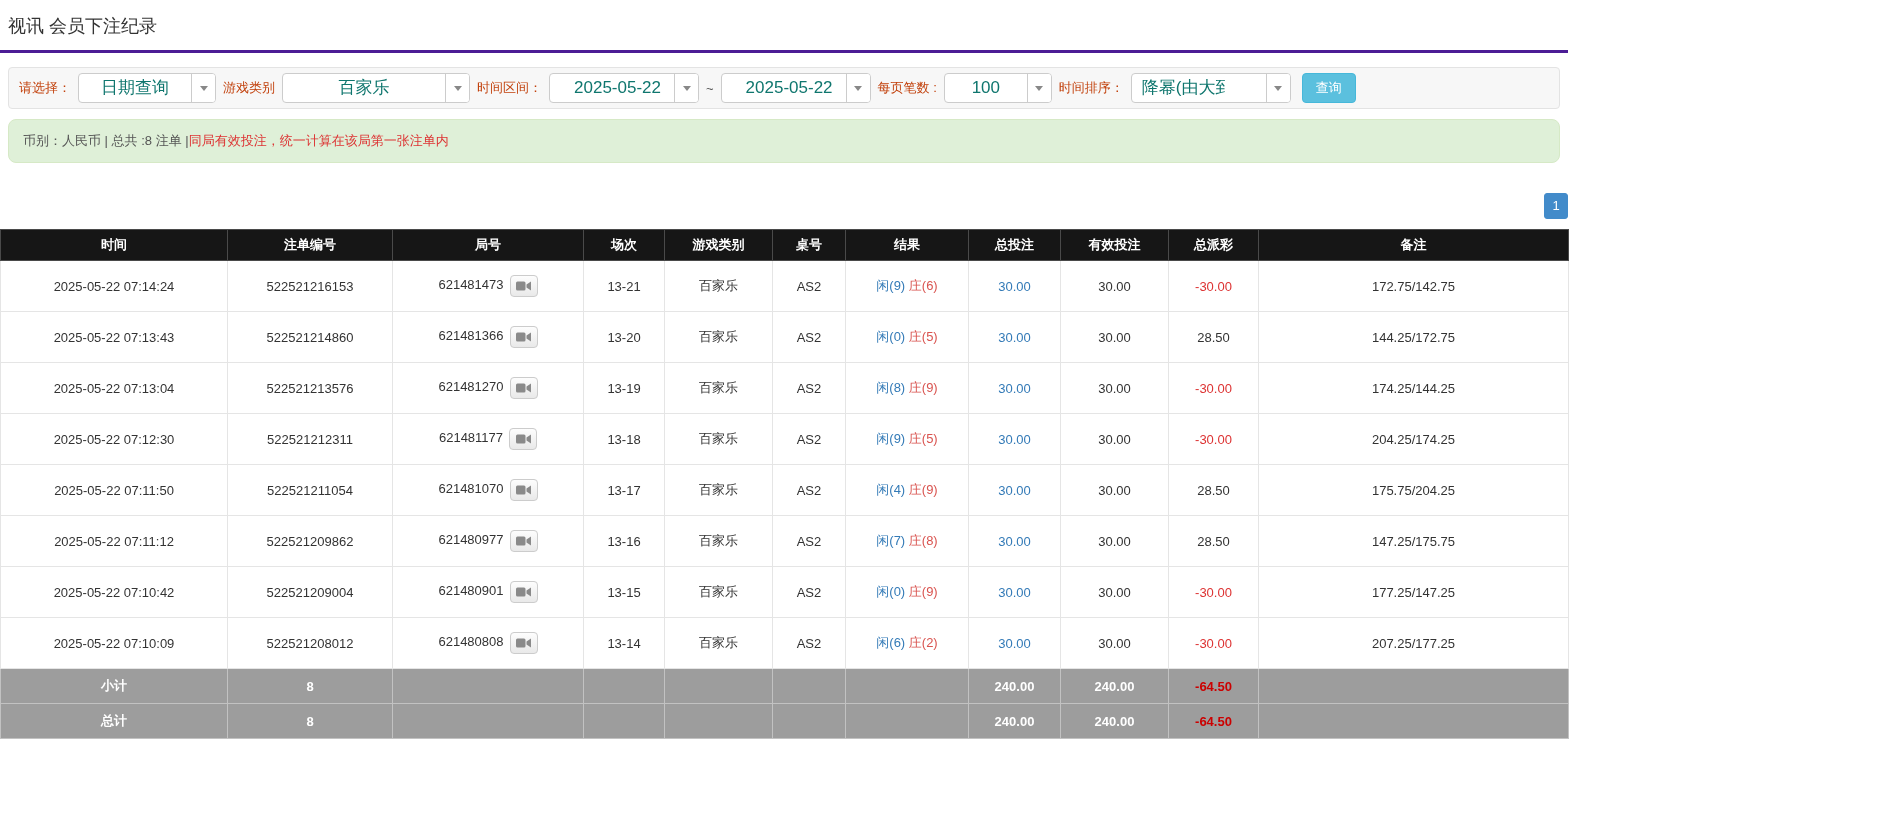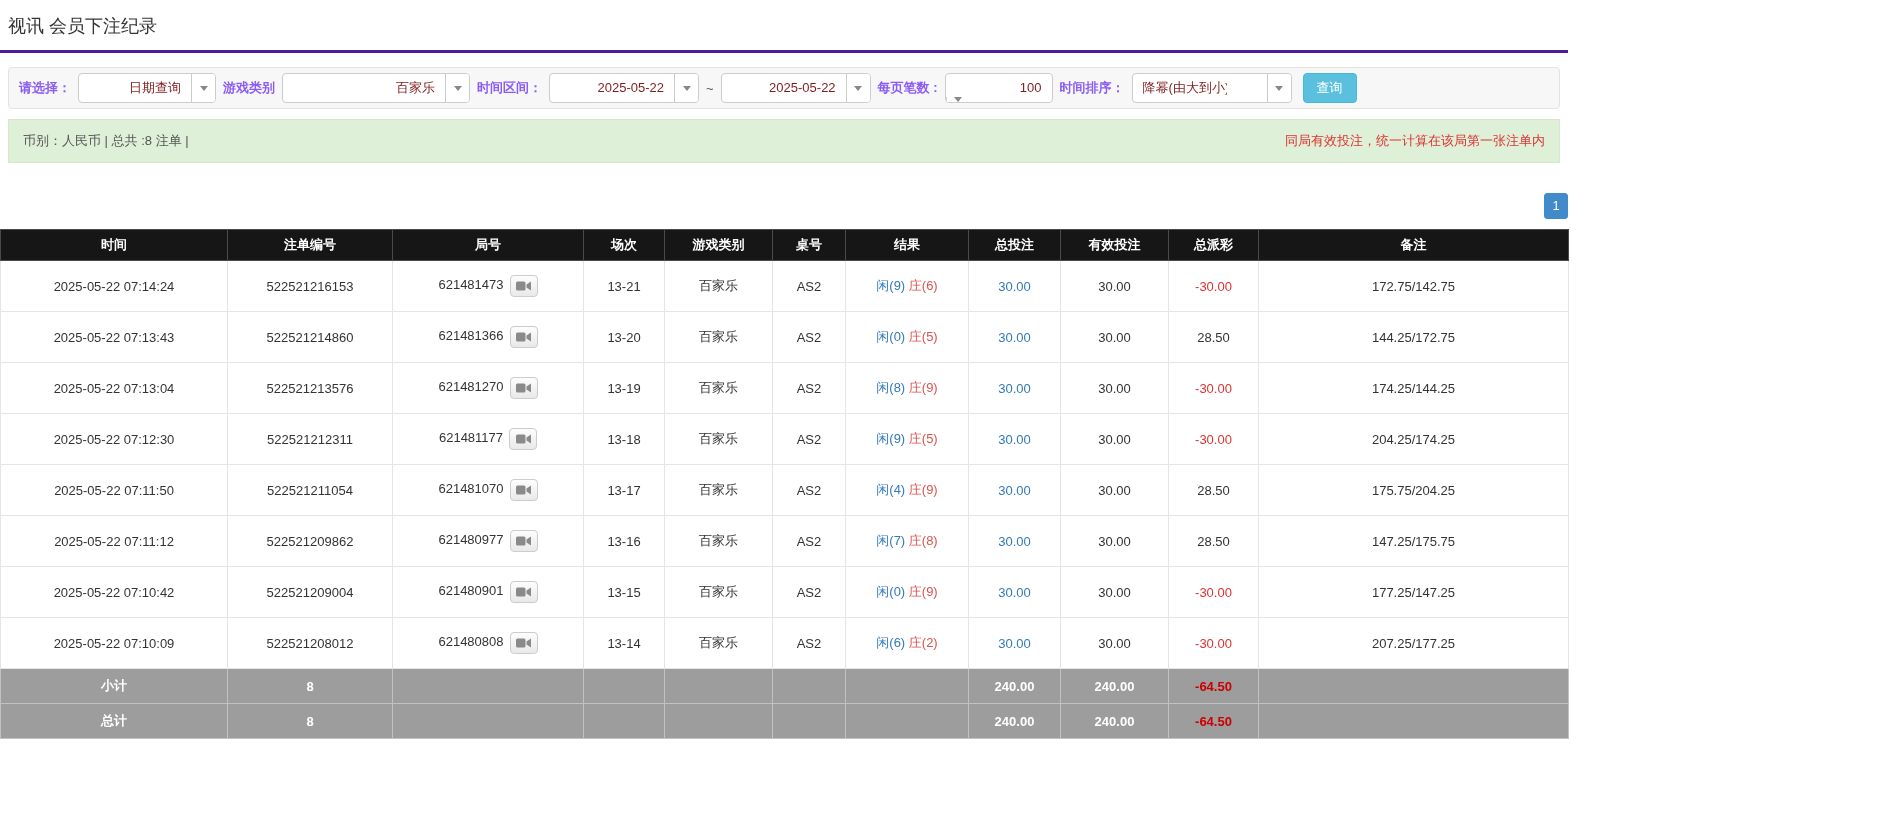--- a/index.html
+++ b/index.html
@@ -38,86 +38,86 @@
     border:1px solid #e3e3e3;
     border-radius:4px;
     padding:5px 10px;
     display:flex;
     align-items:center;
     gap:7px;
     height:42px;
     font-size:13px;
   }
   .flabel{
-    color:#8b5cf6;
-    font-weight:bold;
+    color:#c2410c;
+    font-weight:normal;
     white-space:nowrap;
   }
   .sep{color:#555;}
   .select{
     display:inline-flex;
     align-items:stretch;
     background:#fff;
     border:1px solid #ccc;
     border-radius:4px;
     height:30px;
     overflow:hidden;
     cursor:pointer;
   }
   .select-value{
     padding:0 10px;
     line-height:28px;
-    font-size:13px;
-    color:#7f1d1d;
+    font-size:17px;
+    color:#0f766e;
     flex:1;
-    text-align:right;
+    text-align:center;
     white-space:nowrap;
     overflow:hidden;
   }
   .select-caret{
     width:24px;
     display:flex;
     align-items:center;
     justify-content:center;
     border-left:1px solid #ccc;
     background:#fff;
   }
   .caret{
     display:inline-block;width:0;height:0;
     border-left:4px solid transparent;
     border-right:4px solid transparent;
     border-top:5px solid #888;
   }
   .w-query{width:138px;}
   .w-game{width:188px;}
   .w-date{width:150px;padding-left:11px;}
-  .w-size{width:108px;flex-direction:column;}
+  .w-size{width:108px;}
   .w-sort{width:160px;gap:40px;}
   .search-btn{
     background:var(--button-cyan);
     border:1px solid #46b8da;
     color:#fff;
     height:30px;
     padding:0 13px;
     border-radius:4px;
     font-size:13px;
     cursor:pointer;
     margin-left:4px;
     font-family:inherit;
   }
 
   
   .summary-bar{
     margin:10px 8px;
     background:var(--success-bg);
     border:1px solid #d6e9c6;
-    border-radius:0;
+    border-radius:8px;
     padding:12px 14px;
     display:flex;
-    justify-content:space-between;
+    justify-content:flex-start;
     align-items:center;
     font-size:13px;
     color:#555;
   }
   .summary-right{color:var(--negative-red);}
 
   
   .pagination{
     margin:30px 0 10px 0;
     text-align:right;

